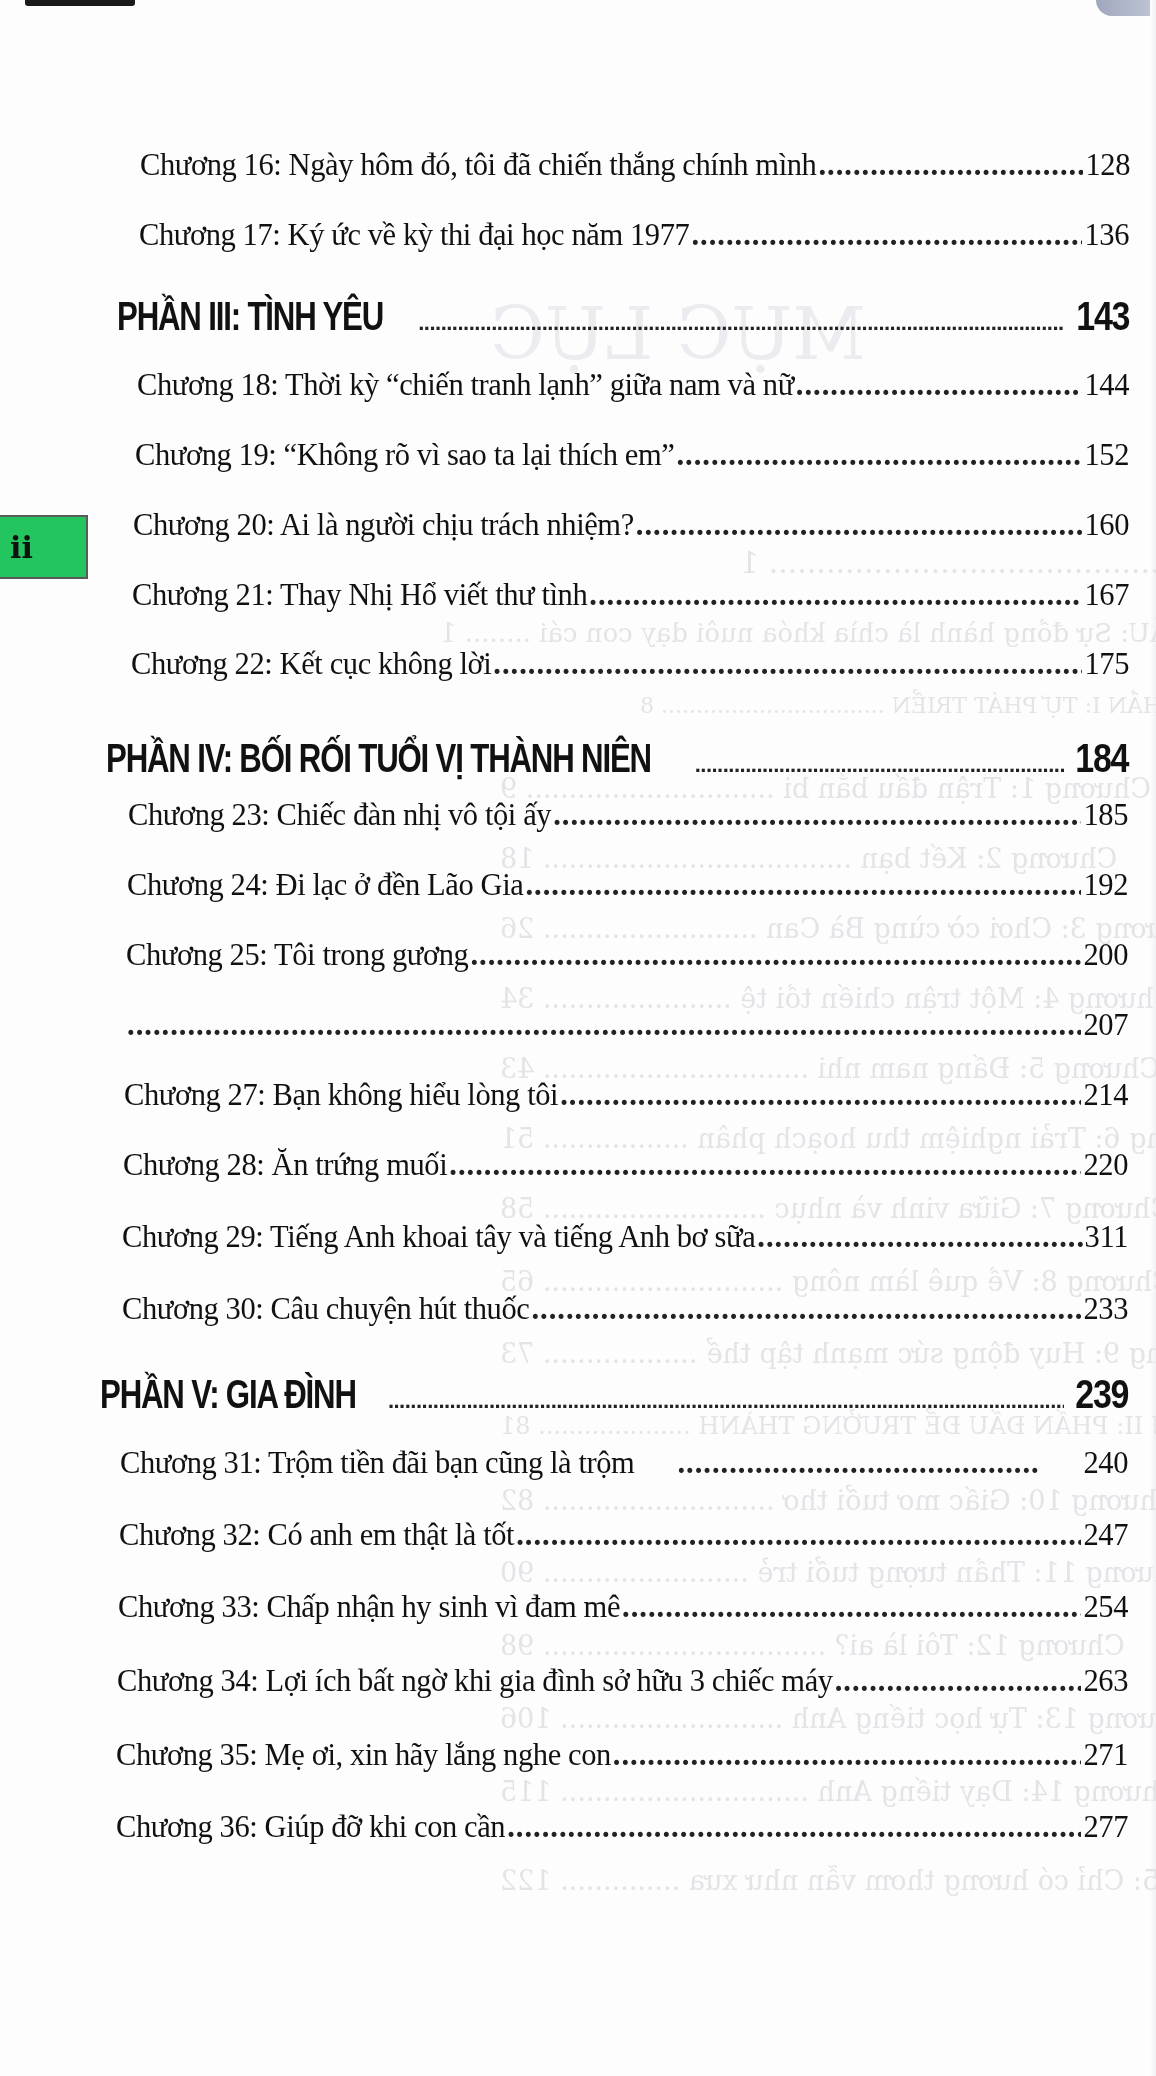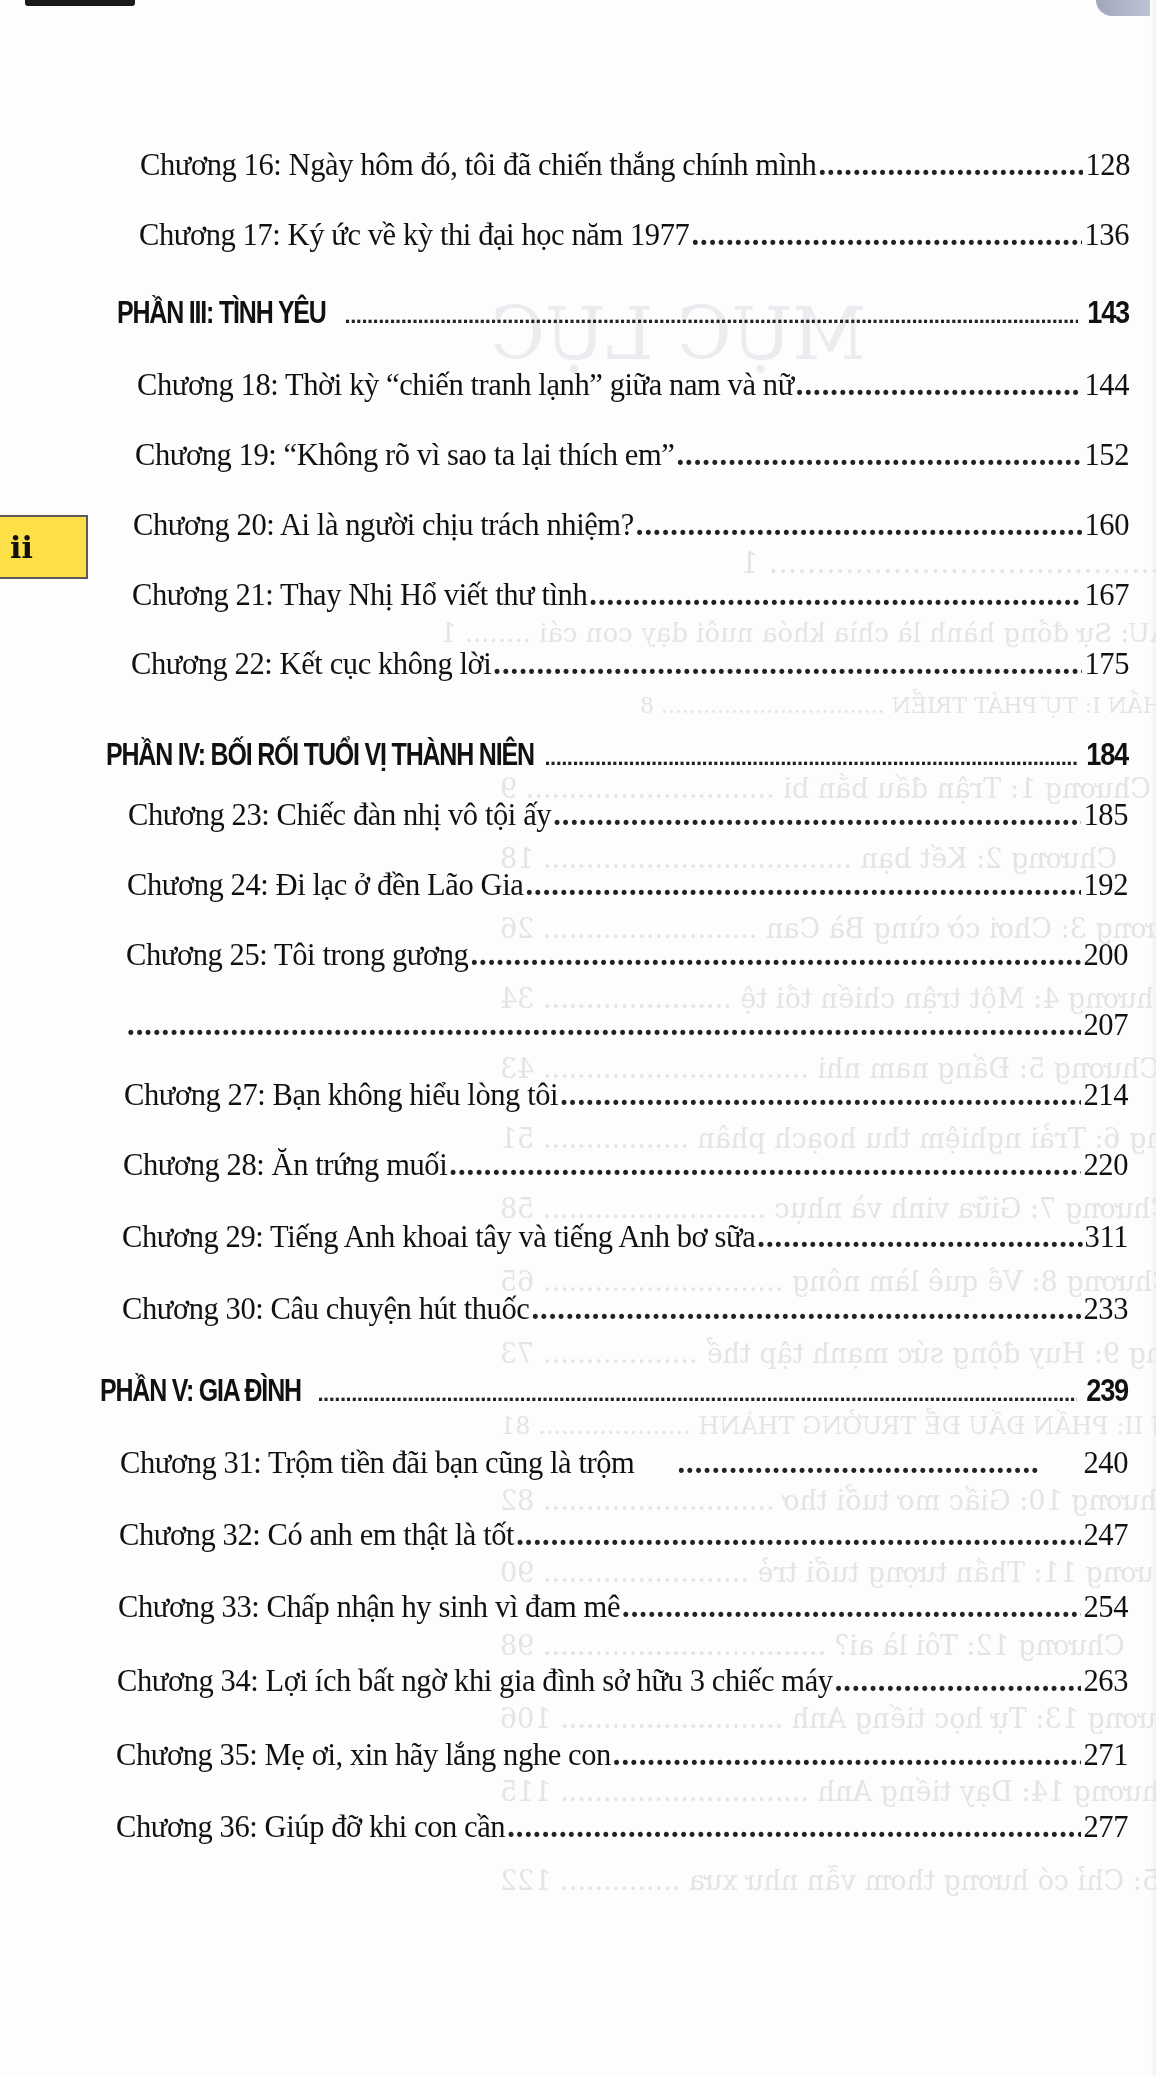--- a/index.html
+++ b/index.html
@@ -48,21 +48,21 @@
     transform: scaleX(-1);
     white-space: nowrap;
     pointer-events: none;
   }
   .page-tab {
     position: absolute;
     left: 0;
     top: 515px;
     width: 88px;
     height: 64px;
-    background: #fde047;
+    background: #22c55e;
     border: 2px solid #5a5a5a;
     border-left: none;
     box-sizing: border-box;
     display: flex;
     align-items: center;
     padding-left: 10px;
     font-size: 30px;
     font-weight: bold;
     color: #111;
     font-family: "DejaVu Serif", serif;
@@ -73,21 +73,21 @@
     align-items: baseline;
     white-space: nowrap;
   }
   .toc-row.chapter {
     font-size: 30.5px;
     letter-spacing: -0.4px;
   }
   .toc-row.section {
     font-family: "Liberation Sans", "DejaVu Sans", sans-serif;
     font-weight: bold;
-    font-size: 32px;
+    font-size: 40px;
     transform-origin: left center;
     letter-spacing: -1.5px;
   }
   .toc-title {
     flex: 0 0 auto;
   }
   .toc-row.section .toc-title {
     display: inline-block;
     transform: scaleX(0.78);
     transform-origin: left center;

